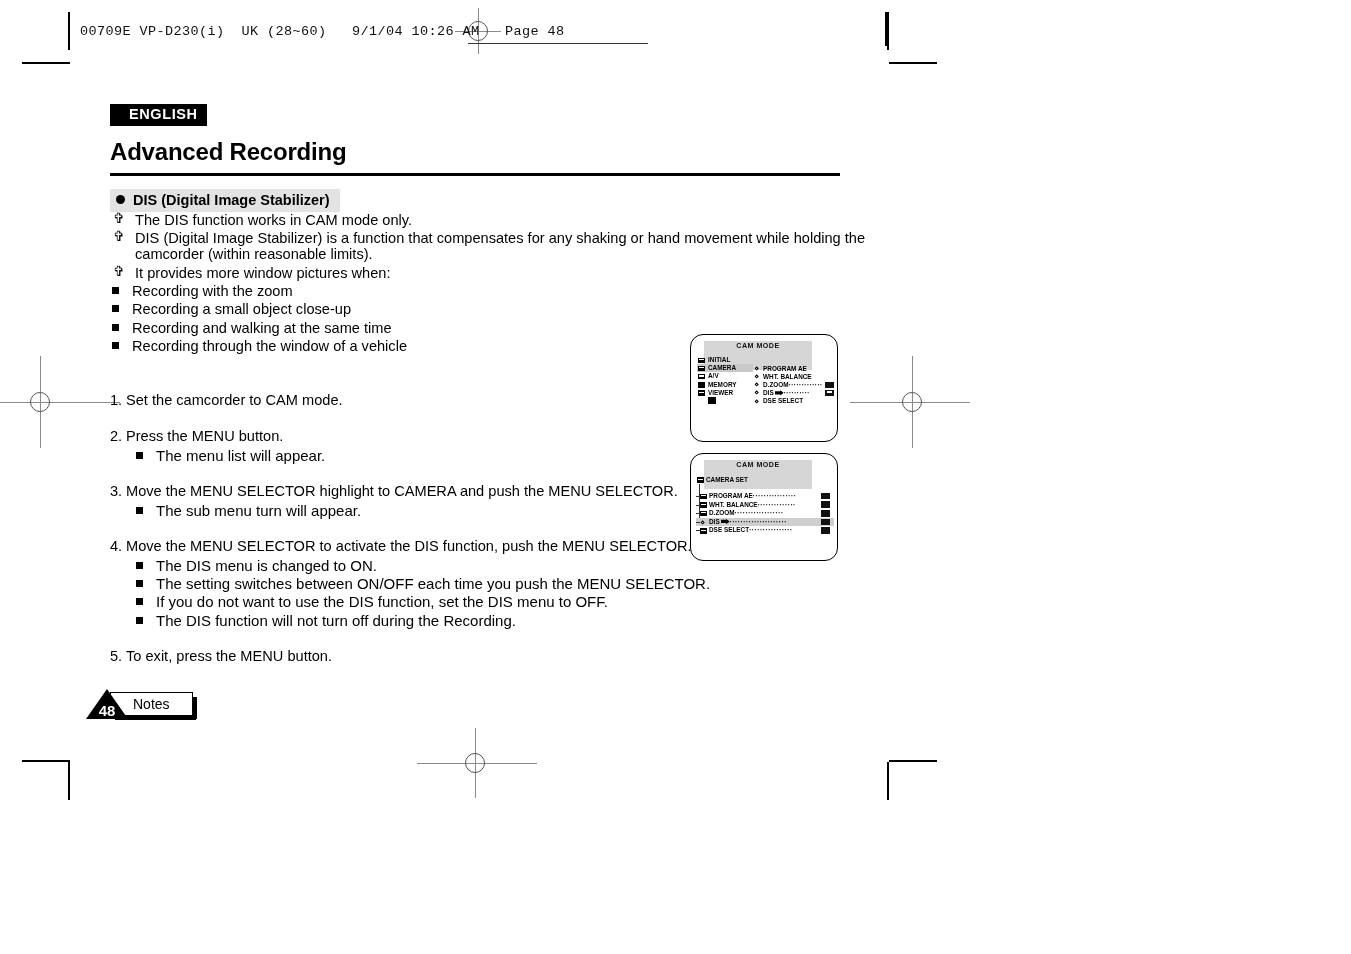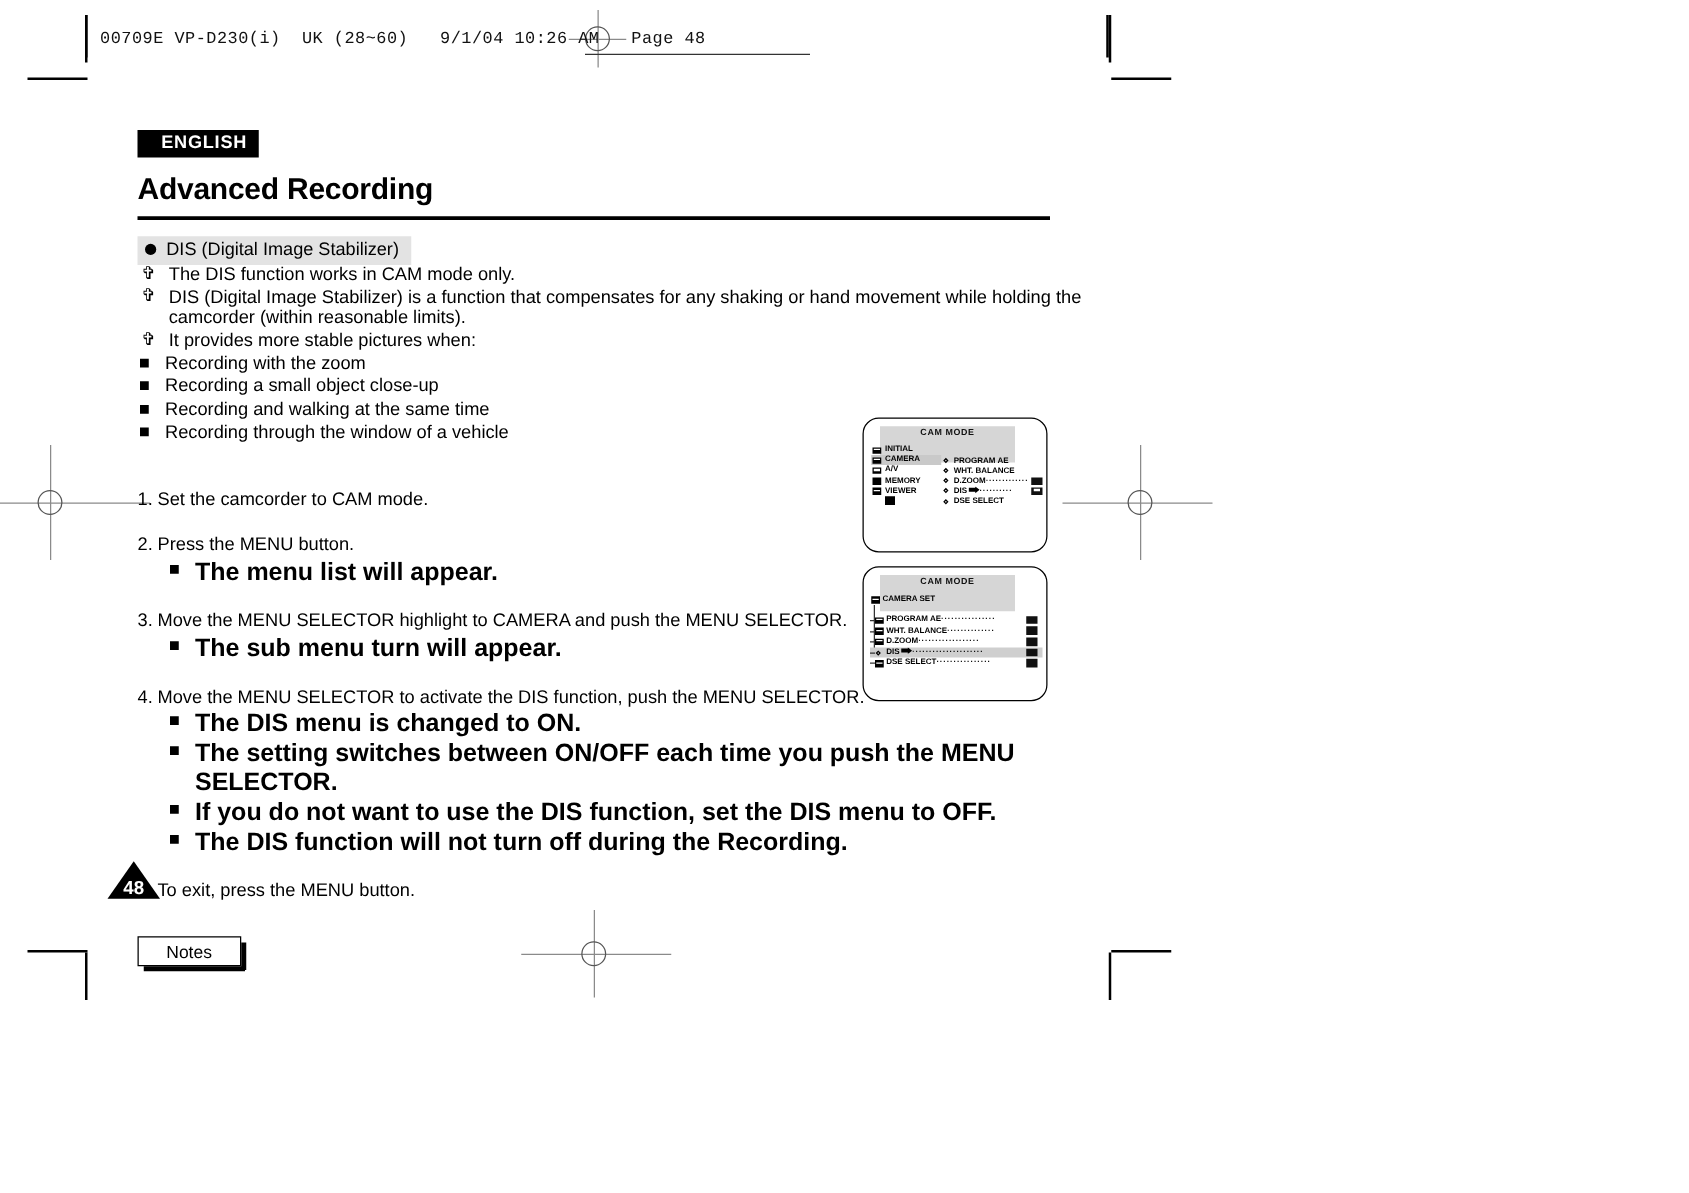--- a/index.html
+++ b/index.html
@@ -88,21 +88,21 @@
     background: #000;
     margin-bottom: 13px;
   }
 
   .section-head {
     display: inline-flex;
     align-items: center;
     background: #e3e3e3;
     padding: 3px 10px 4px 6px;
     font-size: 14.5px;
-    font-weight: normal;
+    font-weight: bold;
   }
   .section-head .dot {
     display: inline-block;
     width: 9px; height: 9px;
     border-radius: 50%;
     background: #000;
     margin-right: 8px;
   }
 
   ul.plain { list-style: none; margin: 0; padding: 0; }
@@ -150,24 +150,23 @@
     line-height: 1.15;
   }
   .step ul.sub {
     list-style: none;
     margin: 2px 0 0 24px;
     padding: 0;
   }
   .step ul.sub li {
     position: relative;
     padding-left: 22px;
-    font-size: 20px;
+    font-size: 15px;
     line-height: 1.15;
     margin-bottom: 1px;
-    font-weight: bold;
   }
   .step ul.sub li .mk {
     position: absolute; left: 2px; top: 5px;
     width: 7px; height: 7px; background: #000;
   }
 
   
   #notes-wrap { margin-top: 27px; }
   .notes-tab {
     display: inline-block;
@@ -459,21 +458,21 @@
   <div class="title-rule"></div>
 
   <div class="section-head">
     <span class="dot"></span>
     <span>DIS (Digital Image Stabilizer)</span>
   </div>
 
   <ul class="plain clover-list">
     <li><span class="mk">✞</span><span>The DIS function works in CAM mode only.</span></li>
     <li><span class="mk">✞</span><span>DIS (Digital Image Stabilizer) is a function that compensates for any shaking or hand movement while holding the camcorder (within reasonable limits).</span></li>
-    <li><span class="mk">✞</span><span>It provides more stable pictures when:</span></li>
+    <li><span class="mk">✞</span><span>It provides more window pictures when:</span></li>
   </ul>
 
   <ul class="plain sq-list">
     <li><span class="mk"></span><span>Recording with the zoom</span></li>
     <li><span class="mk"></span><span>Recording a small object close-up</span></li>
     <li><span class="mk"></span><span>Recording and walking at the same time</span></li>
     <li><span class="mk"></span><span>Recording through the window of a vehicle</span></li>
   </ul>
 
   <div id="steps">

